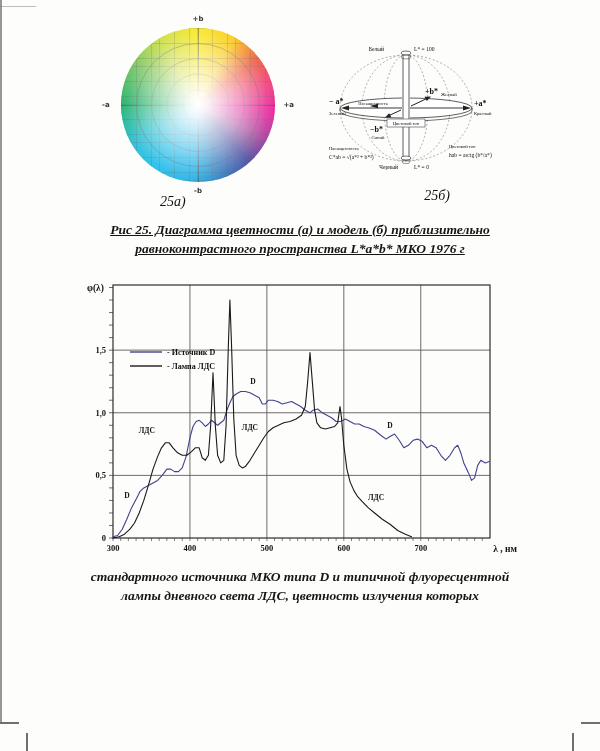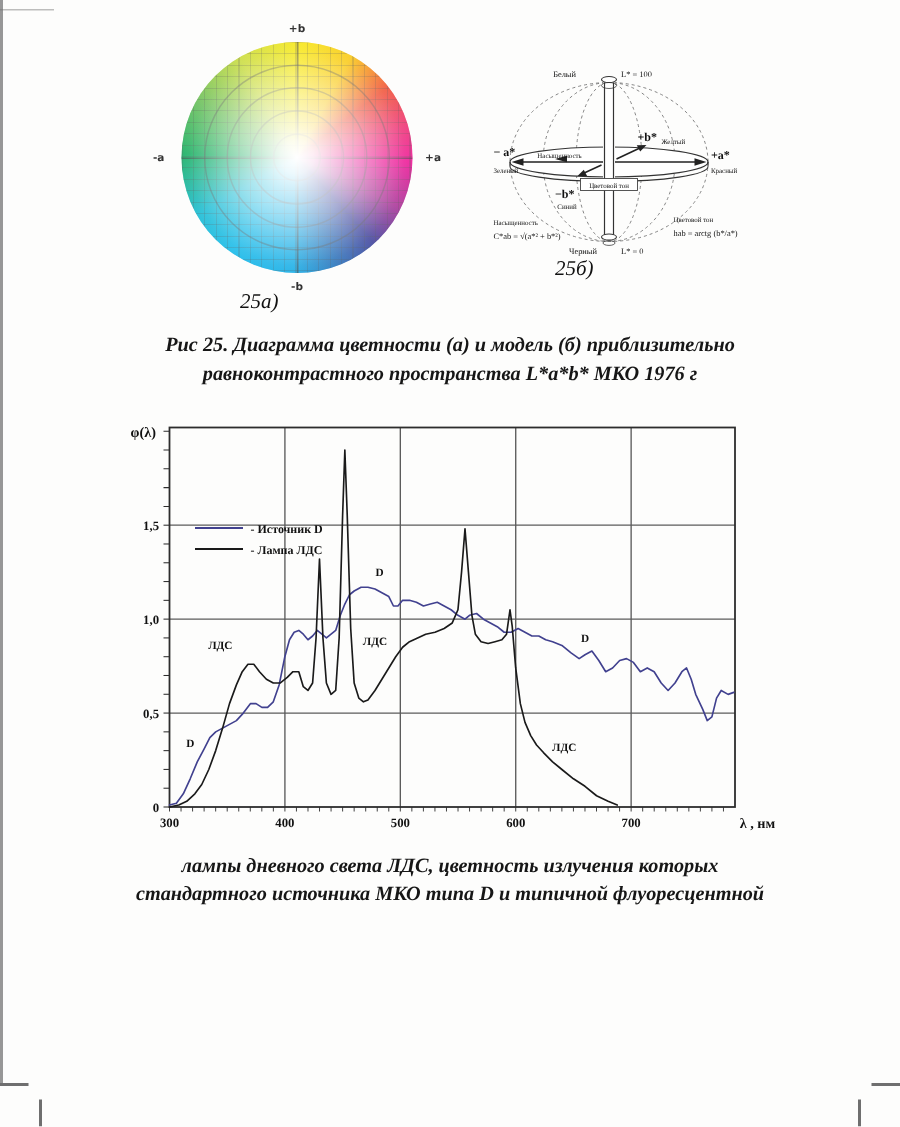--- a/index.html
+++ b/index.html
@@ -115,23 +115,23 @@
   <text x="1" y="75" class="t45">Зеленый</text>
   <text x="55" y="92" text-anchor="end" class="t8">−b*</text>
   <text x="50" y="99" text-anchor="middle" class="t45">Синий</text>
   <text x="45" y="65" text-anchor="middle" class="t45">Насыщенность</text>
   <text x="78" y="85" text-anchor="middle" class="t45">Цветовой тон</text>
   <text x="1" y="110" class="t45">Насыщенность</text>
   <text x="1" y="119" class="t55">C*ab = √(a*² + b*²)</text>
   <text x="121" y="108" class="t45">Цветовой тон</text>
   <text x="121" y="117" class="t55">hab = arctg (b*/a*)</text>
 </svg>
-<div class="abs fig-sub" style="left:370px;top:172px;width:80px;text-align:left;">25б)</div>
-
-<div class="abs caption" style="top:220px;">
+<div class="abs fig-sub" style="left:370px;top:188px;width:80px;text-align:right;">25б)</div>
+
+<div class="abs caption" style="top:220px;text-decoration:underline;">
   <div>Рис 25. Диаграмма цветности (а) и модель (б) приблизительно</div>
   <div>равноконтрастного пространства L*a*b* МКО 1976 г</div>
 </div>
 
 <svg id="spectral-plot" class="abs" style="left:80px;top:275px;" width="460" height="285" viewBox="0 0 460 285">
   <text x="7" y="16" class="axis-title">φ(λ)</text>
   <text x="425" y="277" text-anchor="middle" class="axis-title">λ , нм</text>
 <line x1="109.93877551020408" y1="10" x2="109.93877551020408" y2="263" stroke="#5b5b5b" stroke-width="0.9"></line>
     <line x1="186.87755102040816" y1="10" x2="186.87755102040816" y2="263" stroke="#5b5b5b" stroke-width="0.9"></line>
     <line x1="263.8163265306123" y1="10" x2="263.8163265306123" y2="263" stroke="#5b5b5b" stroke-width="0.9"></line>
@@ -227,15 +227,15 @@
     <polyline points="33.0,263.0 39.2,261.7 44.5,259.2 49.9,254.2 54.5,248.0 59.2,238.0 63.8,225.4 68.4,210.4 73.0,194.1 77.6,181.6 81.5,172.8 85.3,167.8 89.2,167.8 93.0,172.8 97.6,177.8 102.2,180.3 106.9,180.3 111.5,176.6 115.3,172.8 119.2,172.8 122.2,182.8 125.3,185.3 128.4,180.3 130.7,150.3 133.0,97.7 135.3,150.3 137.6,180.3 140.7,187.9 143.8,185.3 146.1,150.3 148.4,68.9 149.9,25.0 151.5,68.9 153.8,144.0 156.1,180.3 159.2,190.4 162.3,192.9 165.3,191.6 170.0,185.3 174.6,177.8 179.2,170.3 183.8,162.8 188.4,156.5 193.0,152.8 198.4,150.3 203.8,147.8 210.0,146.5 216.1,144.0 221.5,140.3 225.3,131.5 227.7,106.4 230.0,77.6 232.3,106.4 234.6,135.2 236.9,147.8 240.7,152.8 245.4,154.0 250.0,152.8 254.6,151.5 257.7,147.8 260.0,131.5 261.5,142.8 263.8,170.3 266.9,194.1 270.0,206.6 273.8,215.4 277.7,221.7 282.3,226.7 288.4,232.9 294.6,238.0 302.3,244.2 310.0,249.2 317.7,255.5 325.4,259.2 331.5,261.7" fill="none" stroke="#1a1a1a" stroke-width="1.1" stroke-linejoin="round" stroke-linecap="round"></polyline>
     <text x="46.84897959183674" y="222.92079207920793" text-anchor="middle" class="curve-label">D</text>
     <text x="173.02857142857144" y="108.94554455445544" text-anchor="middle" class="curve-label">D</text>
     <text x="309.9795918367347" y="152.78217821782178" text-anchor="middle" class="curve-label">D</text>
     <text x="66.85306122448979" y="157.7920792079208" text-anchor="middle" class="curve-label">ЛДС</text>
     <text x="169.95102040816326" y="155.2871287128713" text-anchor="middle" class="curve-label">ЛДС</text>
     <text x="296.130612244898" y="225.4257425742574" text-anchor="middle" class="curve-label">ЛДС</text>
   </svg>
 
 <div class="abs caption" style="top:567px;">
+  <div>стандартного источника МКО типа D и типичной флуоресцентной</div>
   <div>лампы дневного света ЛДС, цветность излучения которых</div>
-  <div>стандартного источника МКО типа D и типичной флуоресцентной</div>
 </div>
 
 </body></html>

